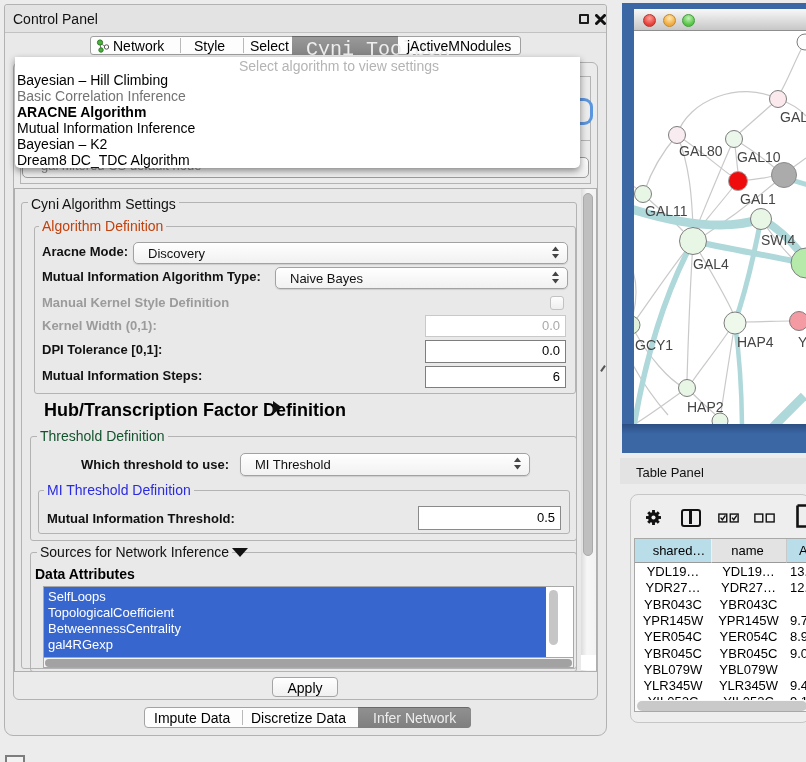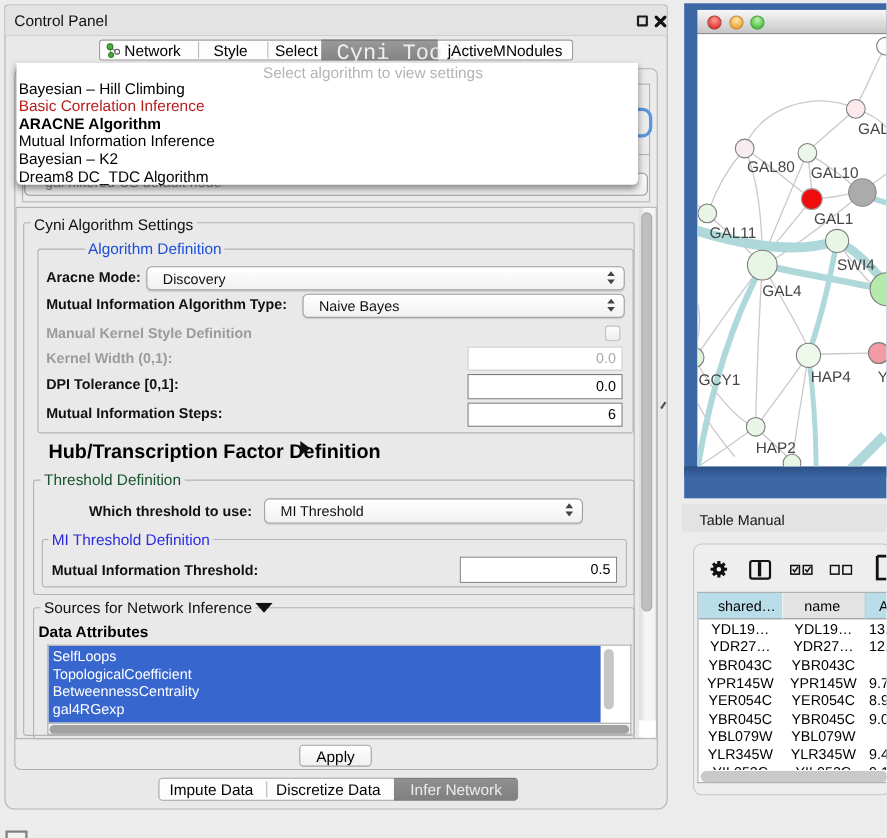--- a/index.html
+++ b/index.html
@@ -62,21 +62,21 @@
 
 <div class="abs" style="left:14px;top:188px;width:583px;height:484px;background:#e9e9e9;
   border:1px solid #afafaf;box-sizing:border-box;"></div>
 <div class="abs" style="left:581px;top:189px;width:15px;height:482px;background:linear-gradient(90deg,#dcdcdc,#f7f7f7 40%,#f2f2f2);"></div>
 <div class="abs" style="left:583px;top:193px;width:10px;height:363px;border-radius:5px;background:#bfbfbf;border:1px solid #aaaaaa;box-sizing:border-box;"></div>
 
 <div class="groupbox" style="left:21px;top:202px;width:554px;height:465px;"></div>
 <div class="gtitle" style="left:28px;top:196px;color:#111;">Cyni Algorithm Settings</div>
 
 <div class="groupbox" style="left:34px;top:226px;width:540px;height:166px;"></div>
-<div class="gtitle" style="left:39px;top:218px;color:#1d4ed8;margin-left:38px;">Algorithm Definition</div>
+<div class="gtitle" style="left:39px;top:218px;color:#c2410c;">Algorithm Definition</div>
 
 <div class="lbl b" style="left:42px;top:244px;">Aracne Mode:</div>
 <div class="combo" style="left:133px;top:242px;width:433px;height:20px;">
   <span class="ct">Discovery</span>
   <svg class="stepper" viewBox="0 0 9 13">
       <path d="M1 5 L4.5 0.5 L8 5 Z" fill="#444"></path>
       <path d="M1 8 L4.5 12.5 L8 8 Z" fill="#444"></path>
     </svg>
 </div>
 <div class="lbl b" style="left:42px;top:269px;">Mutual Information Algorithm Type:</div>
@@ -149,21 +149,21 @@
 <div class="abs" style="left:358px;top:707px;width:113px;height:21px;background:linear-gradient(#909090,#7f7f7f);border-radius:0 4px 4px 0;border-top:1px solid #6a6a6a;box-sizing:border-box;"></div>
 <div class="abs" style="left:242px;top:710px;width:1px;height:15px;background:#b9b9b9;"></div>
 <div class="abs" style="left:154px;top:710px;font-size:14px;">Impute Data</div>
 <div class="abs" style="left:251px;top:710px;font-size:14px;">Discretize Data</div>
 <div class="abs" style="left:373px;top:710px;font-size:14px;color:#ededed;">Infer Network</div>
 
 <div class="abs" style="left:15px;top:57px;width:565px;height:111px;background:#ffffff;z-index:30;
   border-radius:0 0 5px 5px;box-shadow:0 3px 7px rgba(0,0,0,0.45);">
   <div class="abs" style="left:0px;top:1px;width:648px;text-align:center;font-size:14px;color:#b4b4b4;">Select algorithm to view settings</div>
   <div class="abs" style="left:2px;top:15px;font-size:14px;color:#000;">Bayesian – Hill Climbing</div>
-  <div class="abs" style="left:2px;top:31px;font-size:14px;color:#b91c1c;">Basic Correlation Inference</div>
+  <div class="abs" style="left:2px;top:31px;font-size:14px;color:#737373;">Basic Correlation Inference</div>
   <div class="abs" style="left:2px;top:47px;font-size:14px;color:#000;font-weight:bold;">ARACNE Algorithm</div>
   <div class="abs" style="left:2px;top:63px;font-size:14px;color:#000;">Mutual Information Inference</div>
   <div class="abs" style="left:2px;top:79px;font-size:14px;color:#000;">Bayesian – K2</div>
   <div class="abs" style="left:2px;top:95px;font-size:14px;color:#000;">Dream8 DC_TDC Algorithm</div>
 </div>
 
 <div class="abs" style="left:5px;top:755px;width:16px;height:12px;border:2px solid #7d7d7d;background:#f2f2f2;"></div>
 
 <div class="abs" style="left:602px;top:365px;width:2px;height:7px;background:#555;transform:rotate(35deg);"></div>
 
@@ -247,21 +247,21 @@
     <text x="761" y="245">SWI4</text>
     <text x="798" y="347">Y</text>
     <text x="737" y="347">HAP4</text>
     <text x="635" y="350">GCY1</text>
     <text x="687" y="412">HAP2</text>
   </g>
 </svg>
 </div>
 
 <div class="abs" style="left:620px;top:458px;width:186px;height:26px;background:#e3e3e3;"></div>
-<div class="abs" style="left:636px;top:465px;font-size:13px;color:#111;">Table Manual</div>
+<div class="abs" style="left:636px;top:465px;font-size:13px;color:#111;">Table Panel</div>
 <div class="abs" style="left:630px;top:494px;width:180px;height:229px;background:#eeeeee;
   border:1px solid #c6c6c6;border-radius:8px;box-sizing:border-box;"></div>
 
 <svg class="abs" style="left:645px;top:509px;" width="17" height="17" viewBox="0 0 20 20">
   <g fill="#111">
       <circle cx="10" cy="10" r="6.4"></circle>
   <g stroke="#111" stroke-width="3.4" stroke-linecap="butt">
     <line x1="10" y1="1.2" x2="10" y2="18.8"></line>
         <line x1="1.2" y1="10" x2="18.8" y2="10"></line>
     <line x1="3.8" y1="3.8" x2="16.2" y2="16.2"></line>

